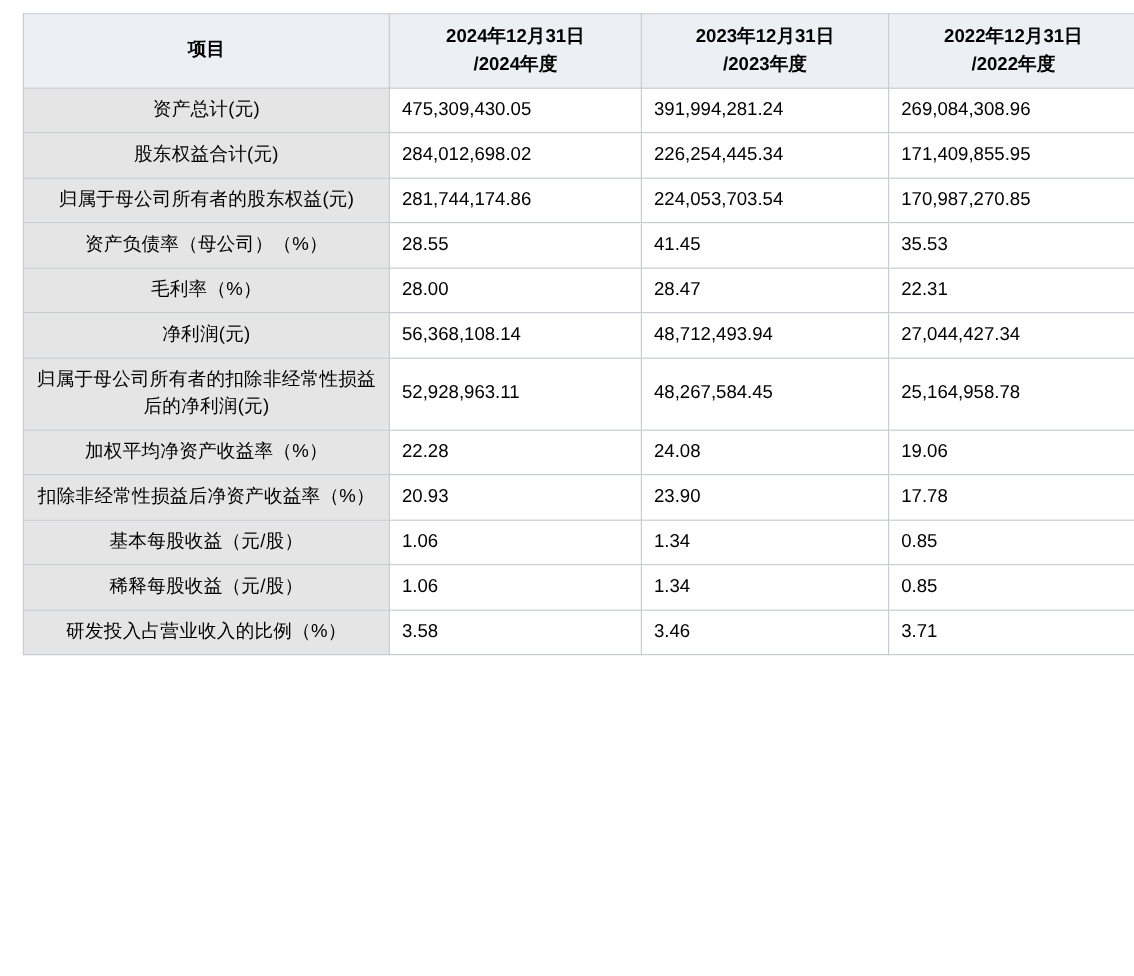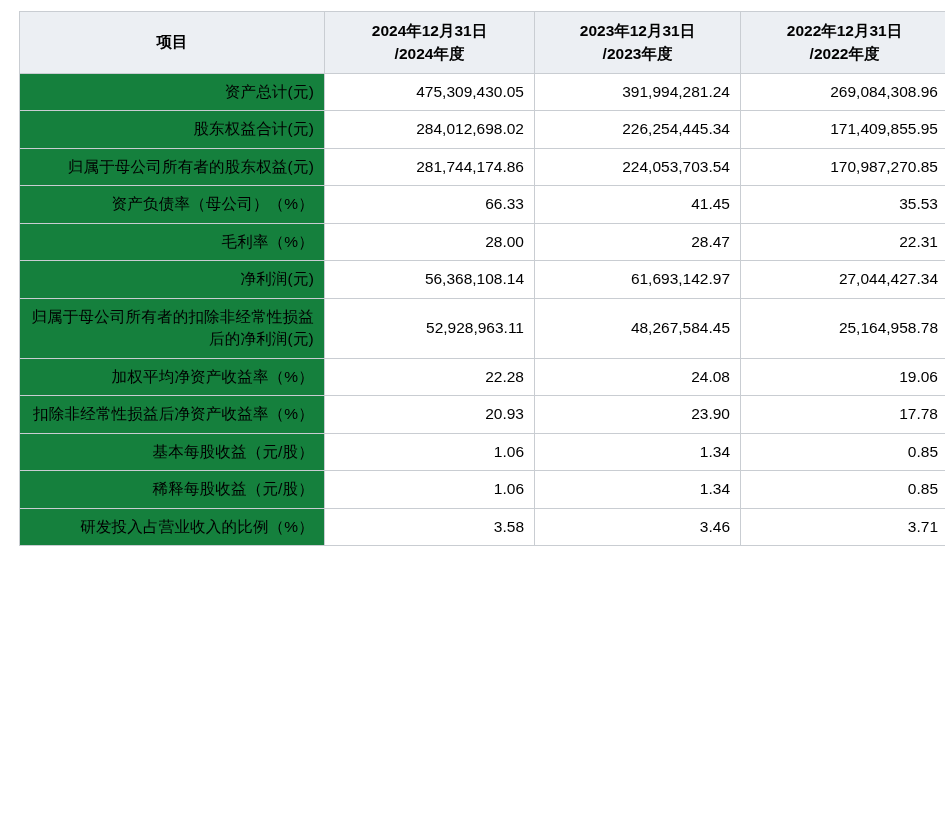--- a/index.html
+++ b/index.html
@@ -44,25 +44,25 @@
     text-align: center;
     height: 62px;
     padding: 6px 8px;
     font-size: 15.5px;
   }
   table.fin thead th .hline {
     display: block;
     white-space: nowrap;
   }
   table.fin tbody td.label {
-    text-align: right;
-    background: #15803d;
+    text-align: center;
+    background: #e5e5e5;
   }
   table.fin tbody td.num {
-    text-align: right;
+    text-align: left;
     background: #ffffff;
     font-size: 15.5px;
   }
   table.fin tbody tr td.label { letter-spacing: 0.2px; }
 </style>
 </head>
 <body>
 
 <div class="table-wrap">
   <table class="fin">
@@ -105,34 +105,34 @@
         <td class="num">171,409,855.95</td>
       </tr>
       <tr>
         <td class="label">归属于母公司所有者的股东权益(元)</td>
         <td class="num">281,744,174.86</td>
         <td class="num">224,053,703.54</td>
         <td class="num">170,987,270.85</td>
       </tr>
       <tr>
         <td class="label">资产负债率（母公司）（%）</td>
-        <td class="num">66.33</td>
+        <td class="num">28.55</td>
         <td class="num">41.45</td>
         <td class="num">35.53</td>
       </tr>
       <tr>
         <td class="label">毛利率（%）</td>
         <td class="num">28.00</td>
         <td class="num">28.47</td>
         <td class="num">22.31</td>
       </tr>
       <tr>
         <td class="label">净利润(元)</td>
         <td class="num">56,368,108.14</td>
-        <td class="num">61,693,142.97</td>
+        <td class="num">48,712,493.94</td>
         <td class="num">27,044,427.34</td>
       </tr>
       <tr>
         <td class="label">归属于母公司所有者的扣除非经常性损益后的净利润(元)</td>
         <td class="num">52,928,963.11</td>
         <td class="num">48,267,584.45</td>
         <td class="num">25,164,958.78</td>
       </tr>
       <tr>
         <td class="label">加权平均净资产收益率（%）</td>

